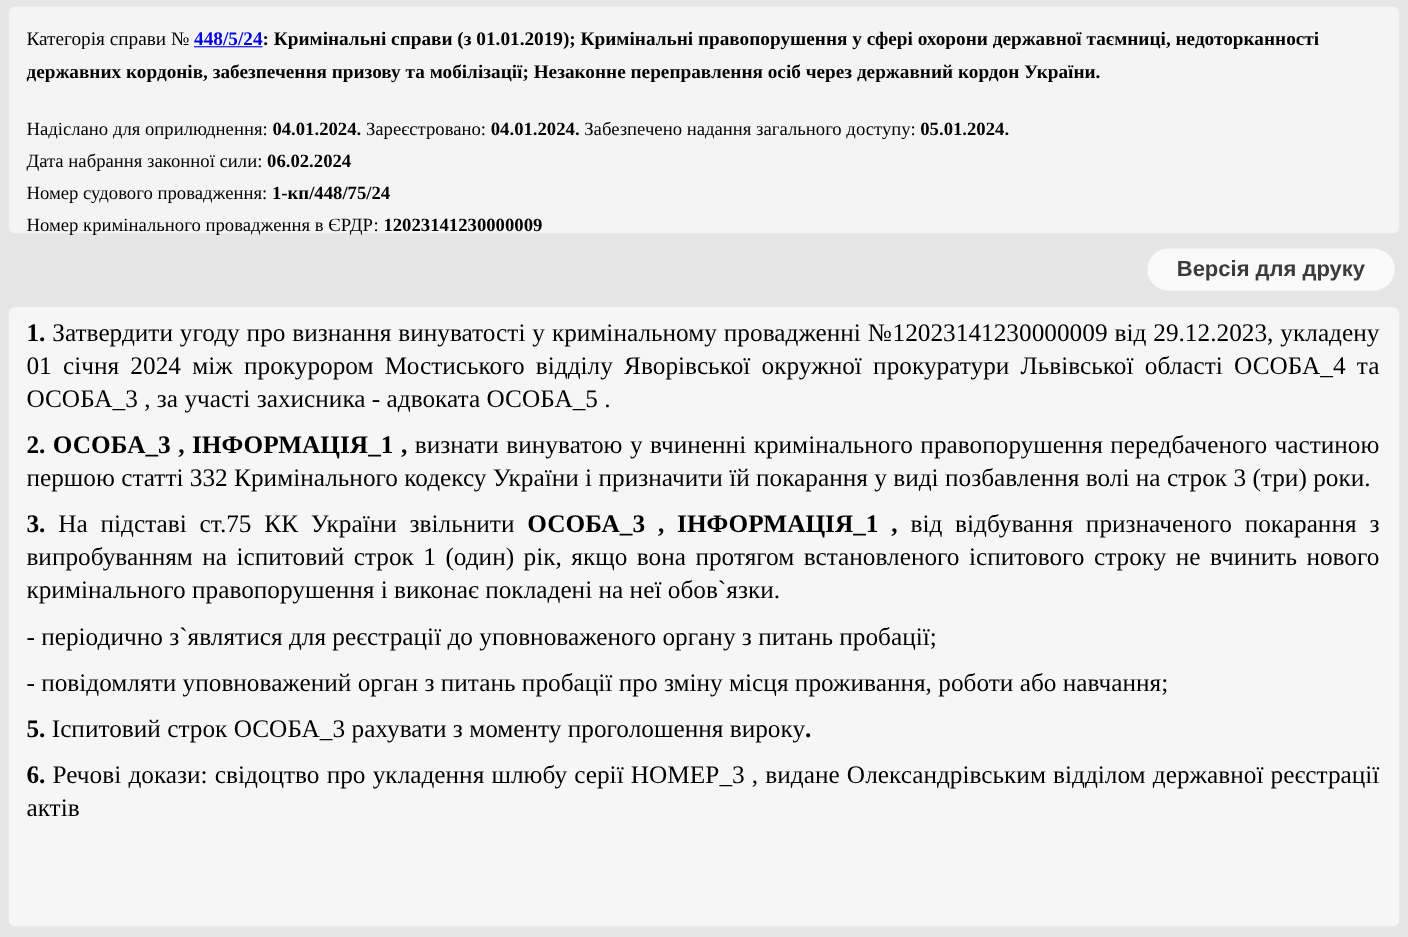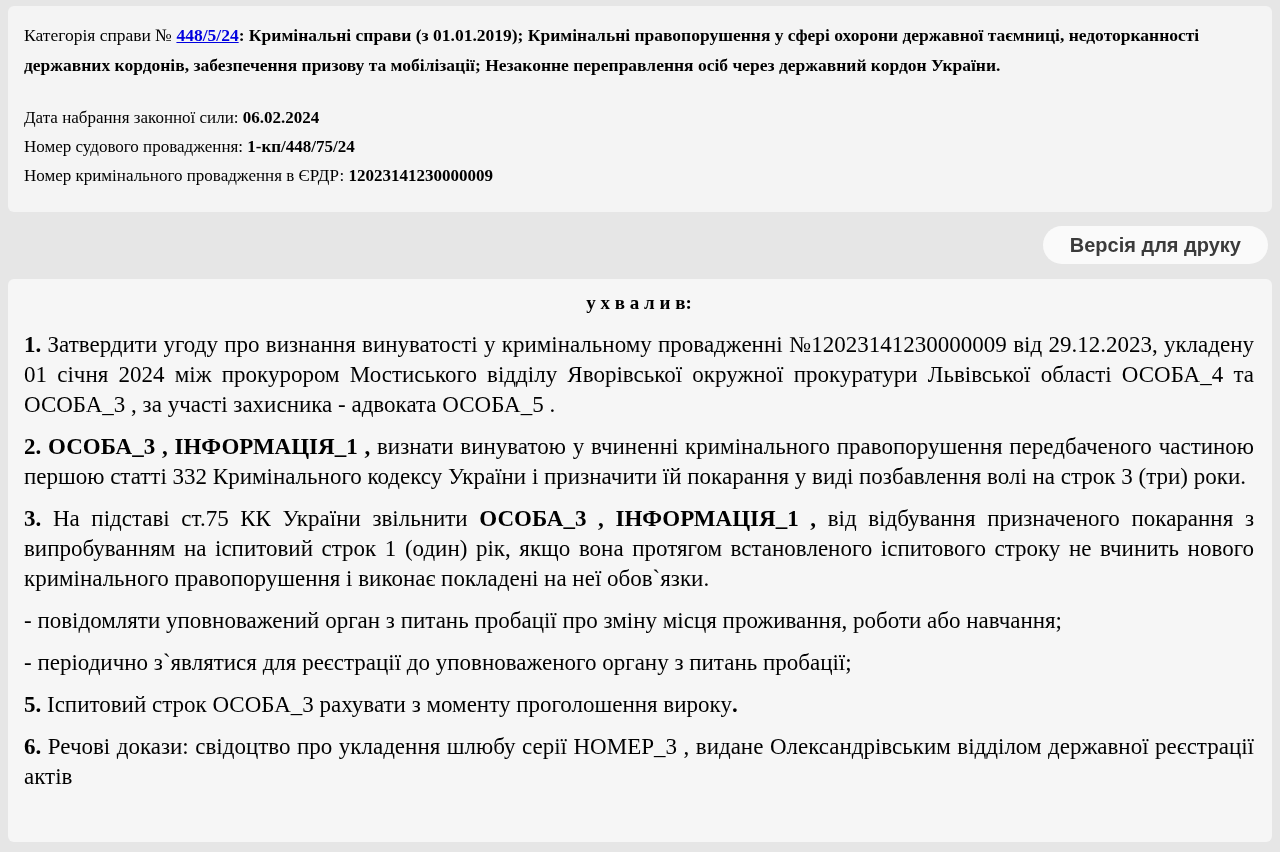--- a/index.html
+++ b/index.html
@@ -80,33 +80,33 @@
     font-size: 23px;
     line-height: 30px;
     text-align: justify;
   }
 </style>
 </head>
 <body>
 
 <div class="header-card">
   <p class="category-line"><span>Категорія справи № </span><a class="case-link b" href="#">448/5/24</a><span class="b">: Кримінальні справи (з 01.01.2019); Кримінальні правопорушення у сфері охорони державної таємниці, недоторканності державних кордонів, забезпечення призову та мобілізації; Незаконне переправлення осіб через державний кордон України.</span></p>
+  <p class="meta-line"><span>Надіслано для оприлюднення: </span><span class="b">04.01.2024.</span><span> Зареєстровано: </span><span class="b">04.01.2024.</span><span> Забезпечено надання загального доступу: </span><span class="b">05.01.2024.</span></p>
   <p class="meta-line"><span>Дата набрання законної сили: </span><span class="b">06.02.2024</span></p>
   <p class="meta-line"><span>Номер судового провадження: </span><span class="b">1-кп/448/75/24</span></p>
   <p class="meta-line"><span>Номер кримінального провадження в ЄРДР: </span><span class="b">12023141230000009</span></p>
 </div>
 
 <div class="toolbar">
   <button class="print-btn">Версія для друку</button>
 </div>
 
 <div class="doc-card">
-  <h2 class="doc-heading">у х в а л и в:</h2>
   <div id="doc-body">
       <p class="para"><span class="b">1.</span><span> Затвердити угоду про визнання винуватості у кримінальному провадженні №12023141230000009 від 29.12.2023, укладену 01 січня 2024 між прокурором Мостиського відділу Яворівської окружної прокуратури Львівської області ОСОБА_4 та ОСОБА_3 , за участі захисника - адвоката ОСОБА_5 .</span></p>
       <p class="para"><span class="b">2. ОСОБА_3 , ІНФОРМАЦІЯ_1 , </span><span>визнати винуватою у вчиненні кримінального правопорушення передбаченого частиною першою статті 332 Кримінального кодексу України і призначити їй покарання у виді позбавлення волі на строк 3 (три) роки.</span></p>
       <p class="para"><span class="b">3.</span><span> На підставі ст.75 КК України звільнити </span><span class="b">ОСОБА_3 , ІНФОРМАЦІЯ_1 , </span><span>від відбування призначеного покарання з випробуванням на іспитовий строк 1 (один) рік, якщо вона протягом встановленого іспитового строку не вчинить нового кримінального правопорушення і виконає покладені на неї обов`язки.</span></p>
+      <p class="para"><span>- періодично з`являтися для реєстрації до уповноваженого органу з питань пробації;</span></p>
       <p class="para"><span>- повідомляти уповноважений орган з питань пробації про зміну місця проживання, роботи або навчання;</span></p>
-      <p class="para"><span>- періодично з`являтися для реєстрації до уповноваженого органу з питань пробації;</span></p>
       <p class="para"><span class="b">5.</span><span> Іспитовий строк ОСОБА_3 рахувати з моменту проголошення вироку</span><span class="b">.</span></p>
       <p class="para"><span class="b">6.</span><span> Речові докази: свідоцтво про укладення шлюбу серії НОМЕР_3 , видане Олександрівським відділом державної реєстрації актів</span></p>
     </div>
 </div>
 
 </body></html>

